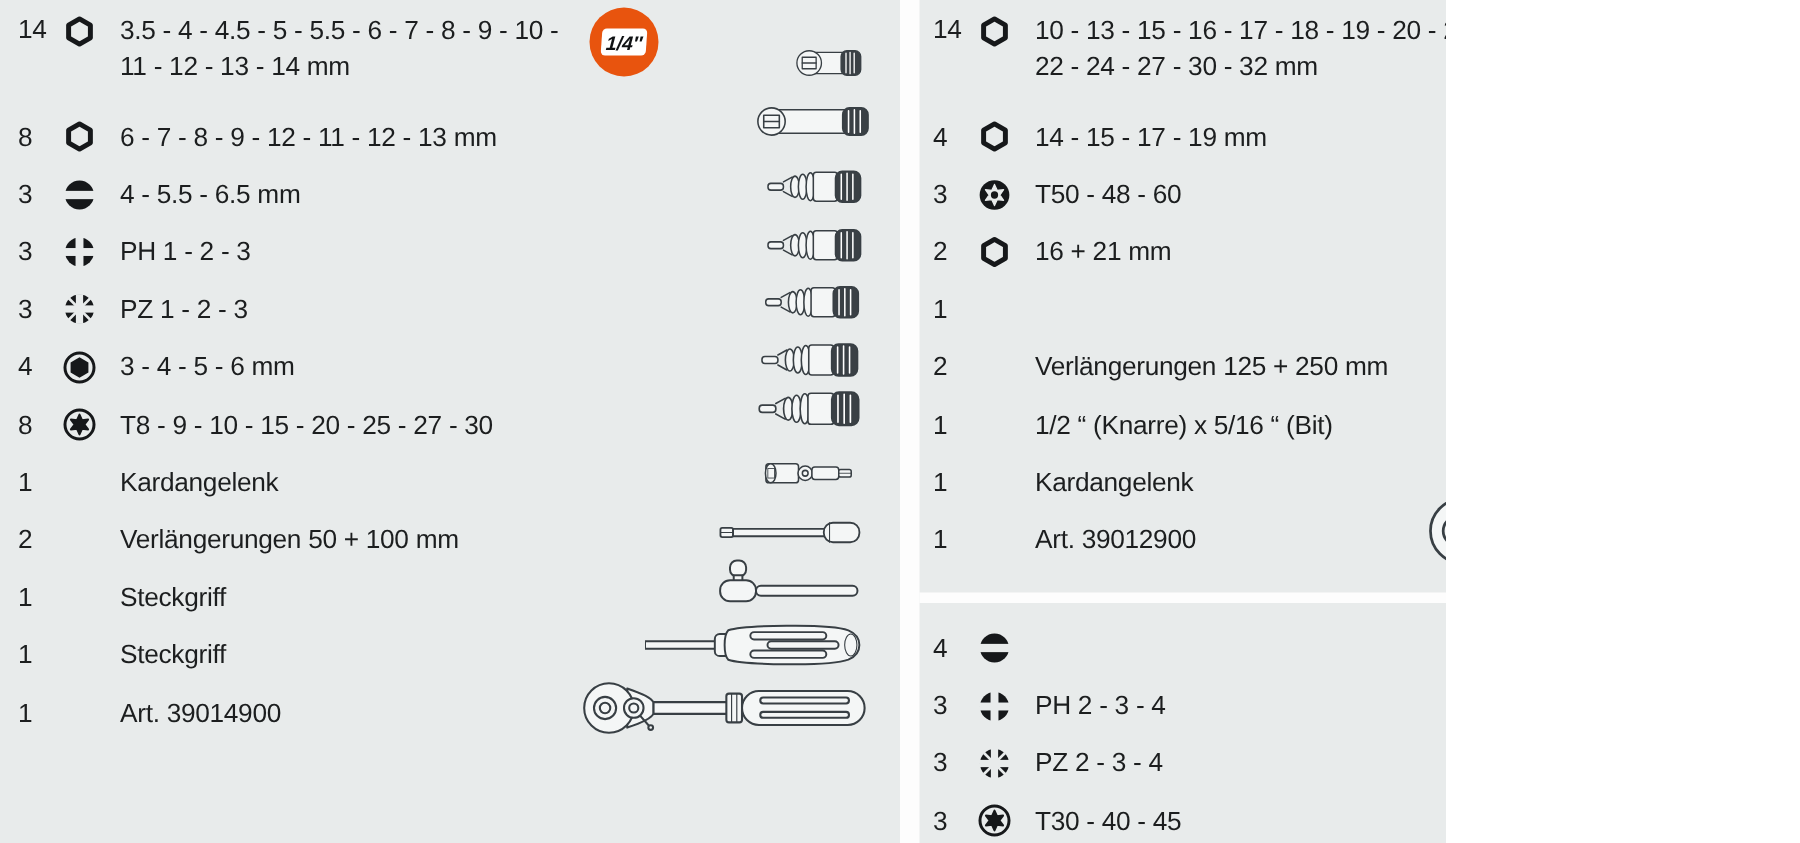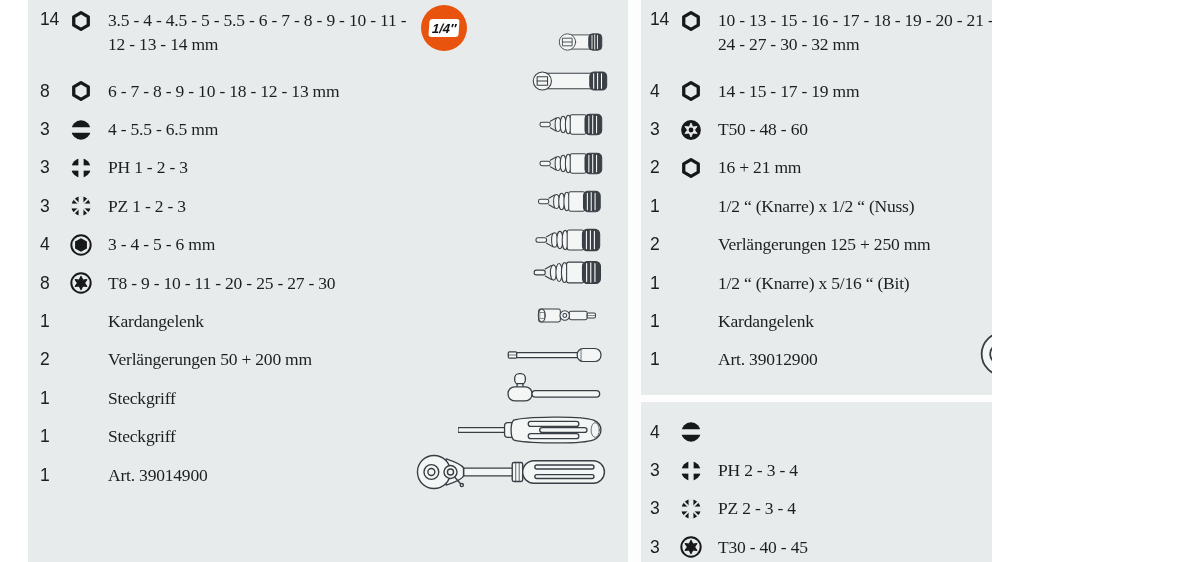--- a/index.html
+++ b/index.html
@@ -1,33 +1,33 @@
 <!DOCTYPE html>
 <html><head>
 <meta charset="utf-8">
 <style>
   html,body{margin:0;padding:0;background:#ffffff;}
   .page{
     position:relative;width:964px;height:562px;background:#e8ebeb;
-    overflow:hidden;font-family:"Liberation Sans",sans-serif;color:#1c1e1f;margin-left:28px;
+    overflow:hidden;font-family:"Liberation Sans",sans-serif;color:#1c1e1f;
   }
   .panel{position:absolute;box-sizing:border-box;}
   .panel-left{left:0;top:0;width:600px;height:562px;padding:6px 0 0 12px;}
   .panel-rt{left:613px;top:0;width:587px;height:395px;padding:6px 0 0 9px;}
   .panel-rb{left:613px;top:402px;width:587px;height:160px;padding:11px 0 0 9px;}
   .vdiv{position:absolute;left:600px;top:0;width:13px;height:562px;background:#fdfdfd;}
   .hdiv{position:absolute;left:613px;top:395px;width:587px;height:7px;background:#fdfdfd;}
 
   .row{display:flex;align-items:center;height:38.4px;}
   .row.tall{height:63px;align-items:flex-start;padding-top:3px;}
   .qty{width:30px;flex:none;font-size:17.5px;letter-spacing:-0.3px;}
   .icon{width:22px;height:22px;flex:none;margin-right:16px;display:inline-flex;margin-top:0;}
   .icon svg{width:22px;height:22px;}
   .row.tall .icon{margin-top:1px;}
-  .desc{font-size:17.5px;letter-spacing:-0.2px;white-space:nowrap;font-family:Liberation Serif, serif;}
+  .desc{font-size:17.5px;letter-spacing:-0.2px;white-space:nowrap;}
   .row.tall .desc{white-space:normal;max-width:312px;line-height:23.5px;}
 
   .badge{
     position:absolute;border-radius:50%;background:#e8540e;
     display:flex;align-items:center;justify-content:center;
   }
   .badge-quarter{left:393px;top:5px;width:46px;height:46px;}
   .badge-half{left:1020px;top:1px;width:44px;height:44px;}
   .badge-five16{left:1026px;top:411px;width:44px;height:44px;}
   .badge-box{
@@ -211,21 +211,21 @@
         </span>
       <span class="desc">3.5 - 4 - 4.5 - 5 - 5.5 - 6 - 7 - 8 - 9 - 10 - 11 - 12 - 13 - 14 mm</span>
     </div>
     <div class="row">
       <span class="qty">8</span>
       <span class="icon">
           <svg>
             <use href="#ic-hex"></use>
           </svg>
         </span>
-      <span class="desc">6 - 7 - 8 - 9 - 10 - 18 - 12 - 13 mm</span>
+      <span class="desc">6 - 7 - 8 - 9 - 12 - 11 - 12 - 13 mm</span>
     </div>
     <div class="row">
       <span class="qty">3</span>
       <span class="icon">
           <svg>
             <use href="#ic-slot"></use>
           </svg>
         </span>
       <span class="desc">4 - 5.5 - 6.5 mm</span>
     </div>
@@ -256,31 +256,31 @@
         </span>
       <span class="desc">3 - 4 - 5 - 6 mm</span>
     </div>
     <div class="row">
       <span class="qty">8</span>
       <span class="icon">
           <svg>
             <use href="#ic-torx"></use>
           </svg>
         </span>
-      <span class="desc">T8 - 9 - 10 - 11 - 20 - 25 - 27 - 30</span>
+      <span class="desc">T8 - 9 - 10 - 15 - 20 - 25 - 27 - 30</span>
     </div>
     <div class="row">
       <span class="qty">1</span>
       <span class="icon"></span>
       <span class="desc">Kardangelenk</span>
     </div>
     <div class="row">
       <span class="qty">2</span>
       <span class="icon"></span>
-      <span class="desc">Verlängerungen 50 + 200 mm</span>
+      <span class="desc">Verlängerungen 50 + 100 mm</span>
     </div>
     <div class="row">
       <span class="qty">1</span>
       <span class="icon"></span>
       <span class="desc">Steckgriff</span>
     </div>
     <div class="row">
       <span class="qty">1</span>
       <span class="icon"></span>
       <span class="desc">Steckgriff</span>
@@ -327,21 +327,20 @@
       <span class="icon">
           <svg>
             <use href="#ic-hex"></use>
           </svg>
         </span>
       <span class="desc">16 + 21 mm</span>
     </div>
     <div class="row">
       <span class="qty">1</span>
       <span class="icon"></span>
-      <span class="desc">1/2 “ (Knarre) x 1/2 “ (Nuss)</span>
     </div>
     <div class="row">
       <span class="qty">2</span>
       <span class="icon"></span>
       <span class="desc">Verlängerungen 125 + 250 mm</span>
     </div>
     <div class="row">
       <span class="qty">1</span>
       <span class="icon"></span>
       <span class="desc">1/2 “ (Knarre) x 5/16 “ (Bit)</span>

